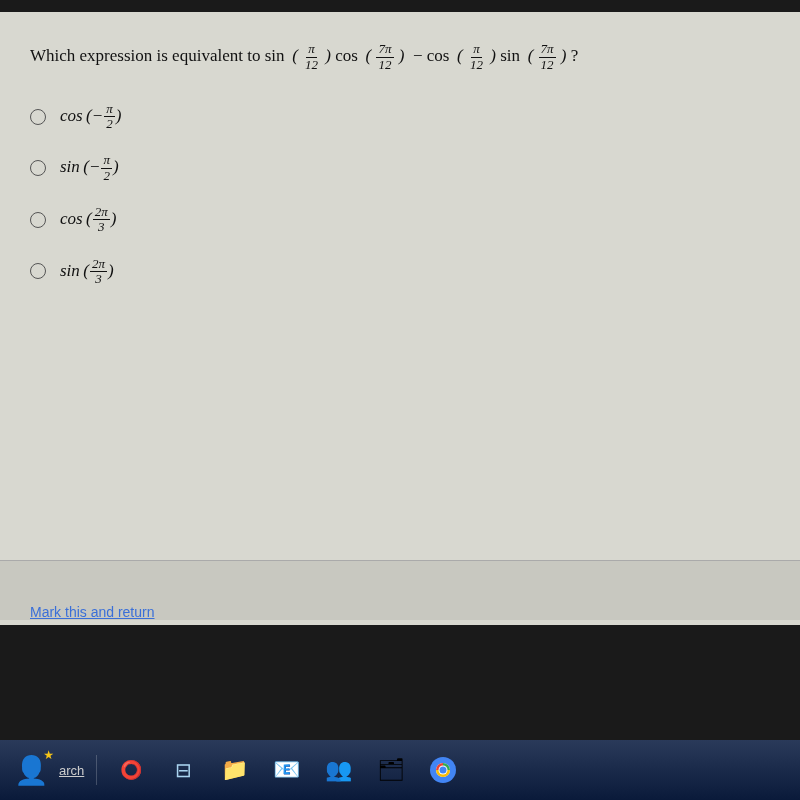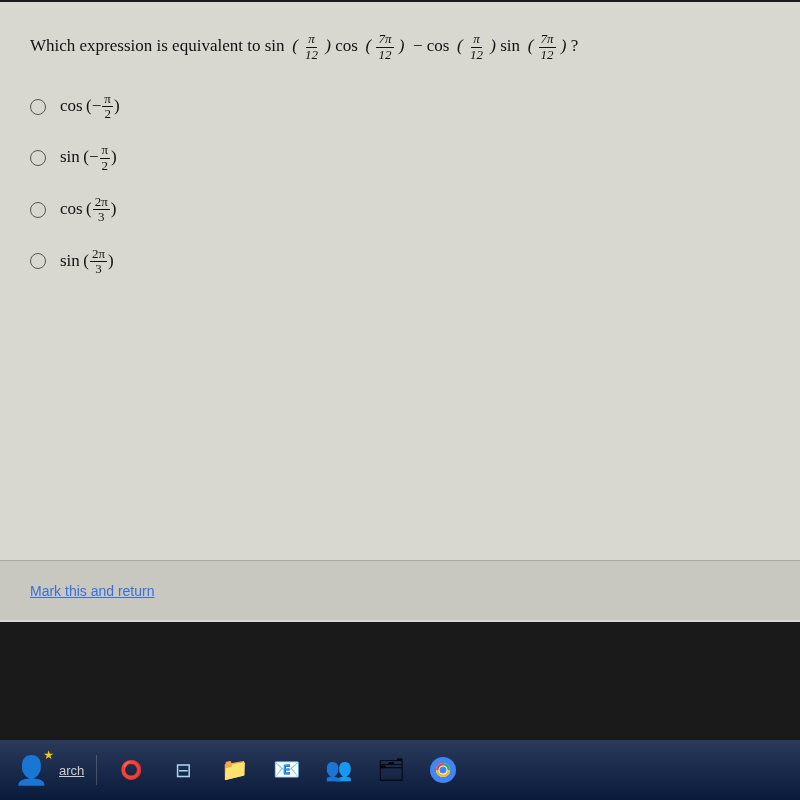--- a/index.html
+++ b/index.html
@@ -6,21 +6,21 @@
     body {
       width: 800px;
       height: 800px;
       background: #1a1a1a;
       font-family: 'Times New Roman', Times, serif;
       overflow: hidden;
     }
 
     .quiz-container {
       position: absolute;
-      top: 2px;
+      top: 12px;
       left: 0;
       width: 800px;
       height: 620px;
       background: #0f766e;
       display: flex;
       flex-direction: column;
     }
 
     .question-area {
       flex: 1;
@@ -77,33 +77,34 @@
       height: 16px;
       border-radius: 50%;
       border: 1.5px solid #555;
       margin-right: 14px;
       flex-shrink: 0;
       background: transparent;
       cursor: pointer;
     }
 
     .option-label {
+      font-style: italic;
       font-size: 17px;
     }
 
     .bottom-bar {
       position: absolute;
       bottom: 180px;
       left: 0;
       width: 800px;
       height: 60px;
       background: #c8c8c0;
       border-top: 1px solid #aaa;
       display: flex;
-      align-items: center;
+      align-items: flex-end;
       justify-content: space-between;
       padding: 0 20px 0 30px;
     }
 
     .mark-return-link {
       color: #3a6fd8;
       text-decoration: underline;
       font-size: 14px;
       cursor: pointer;
       font-family: Arial, sans-serif;

